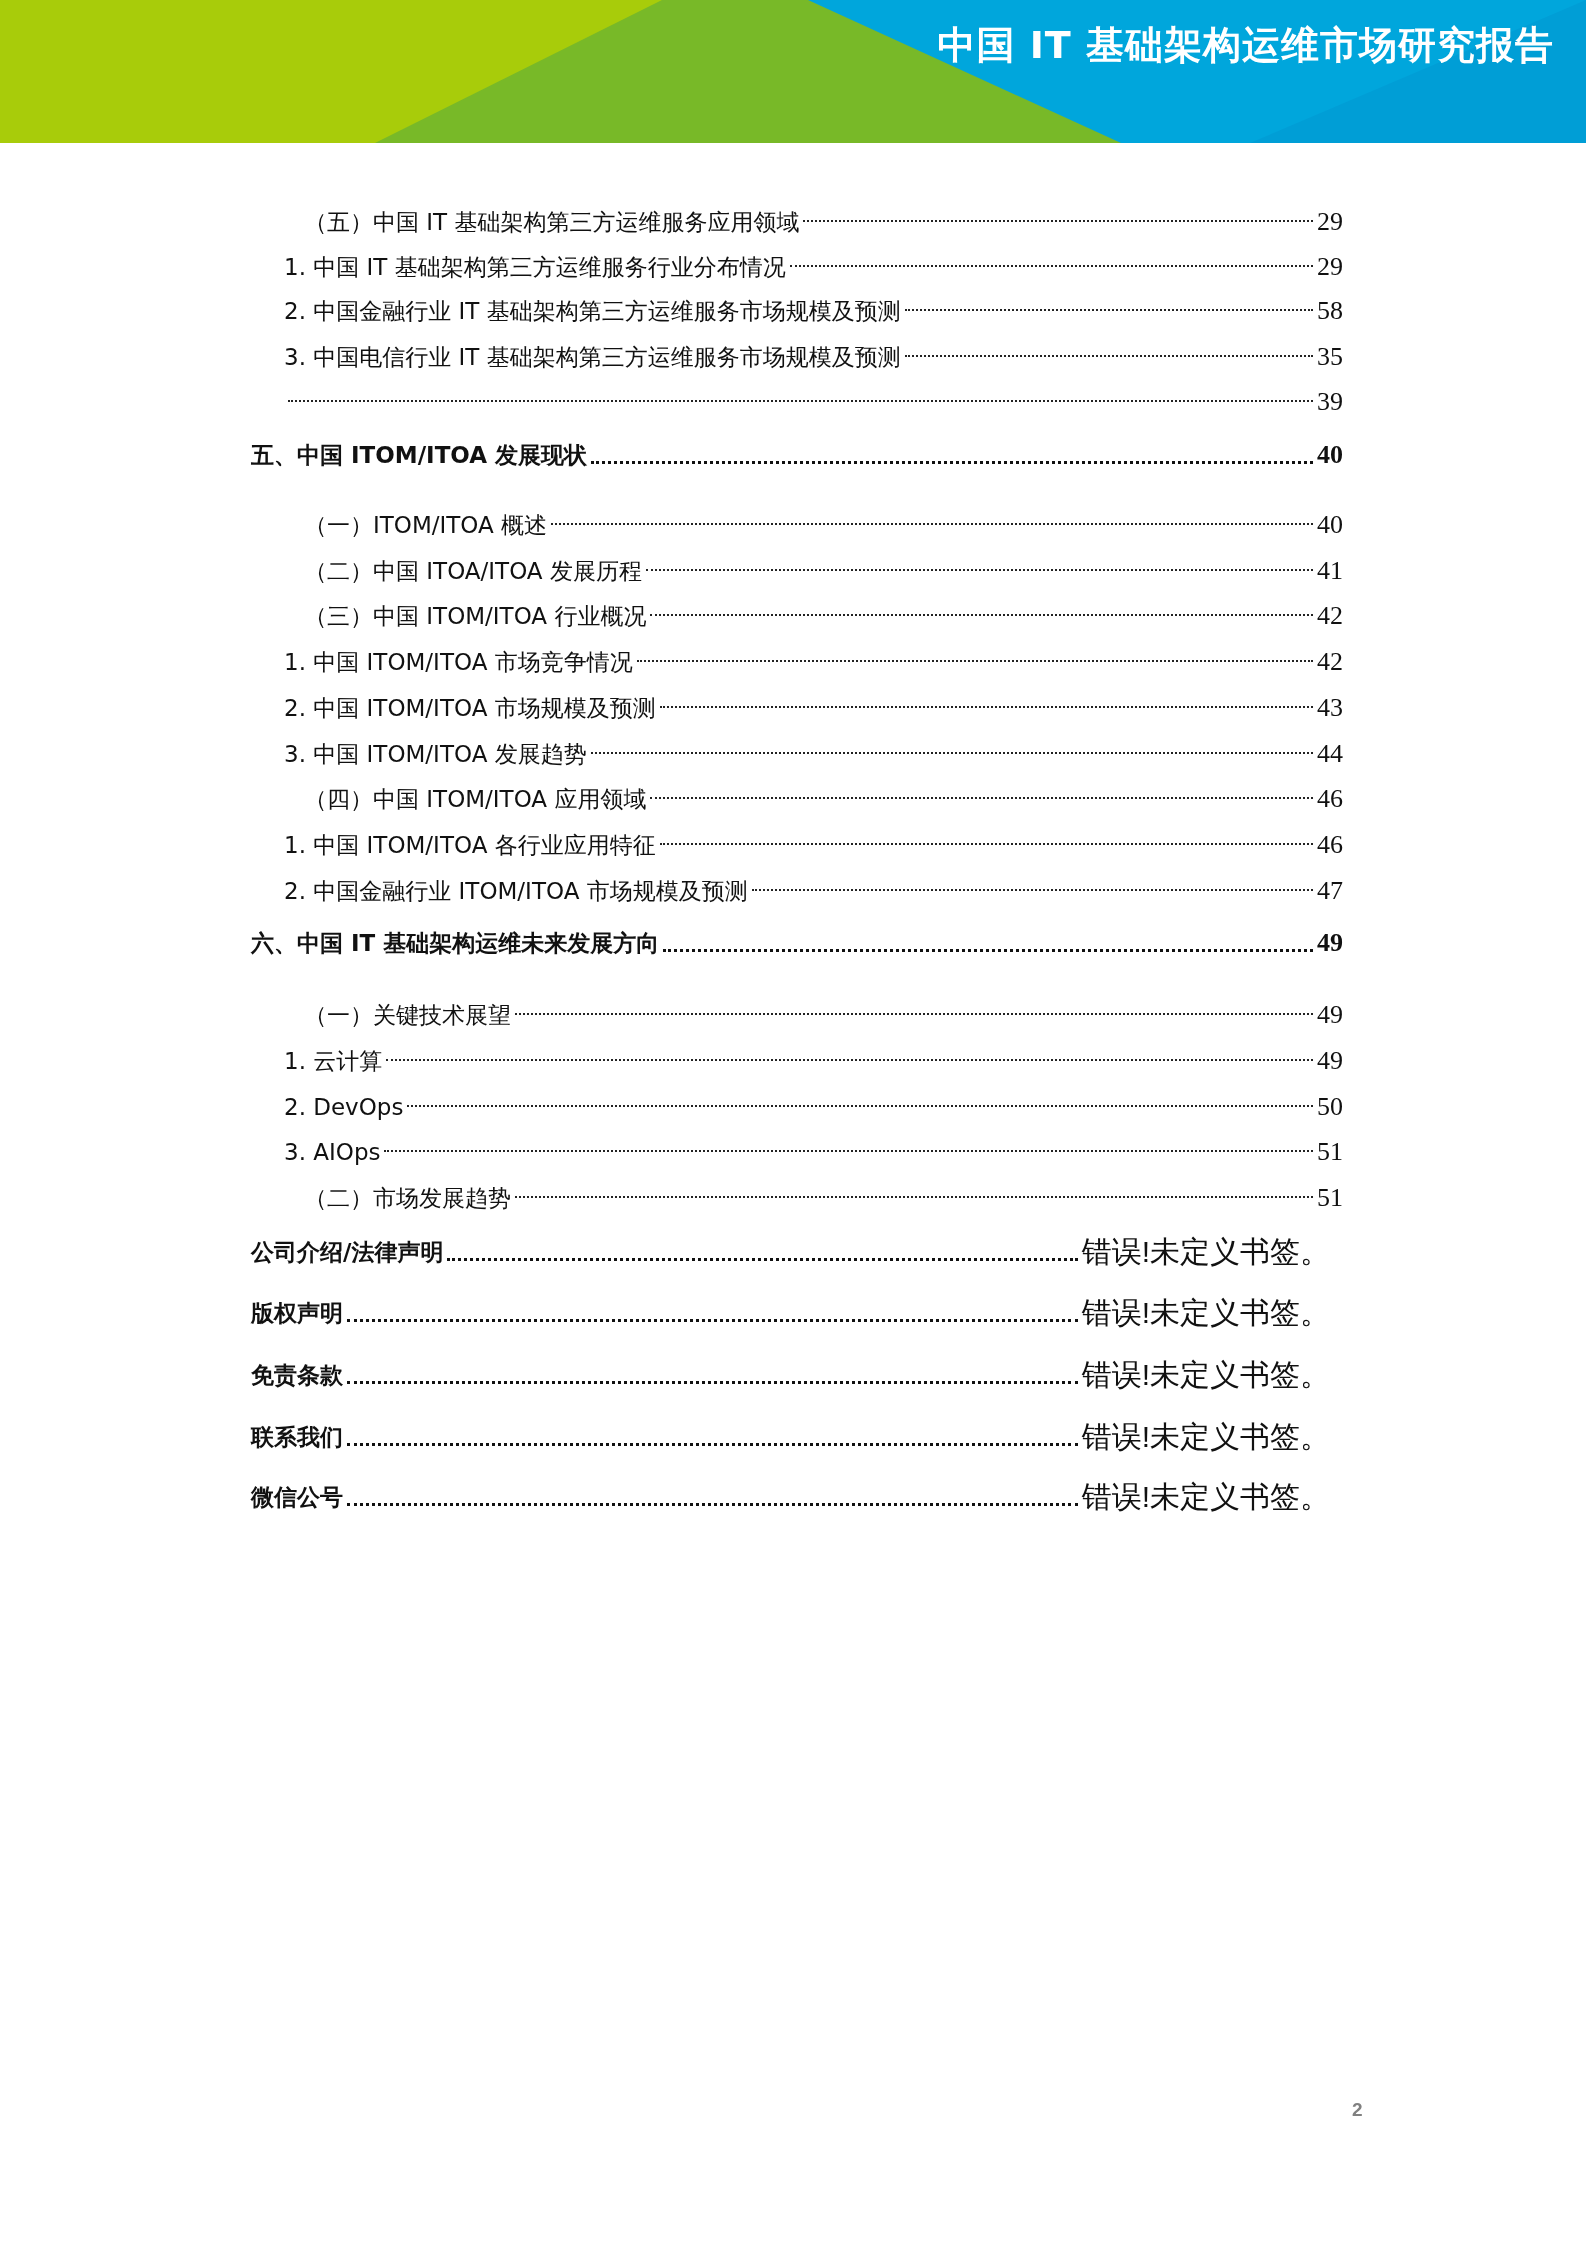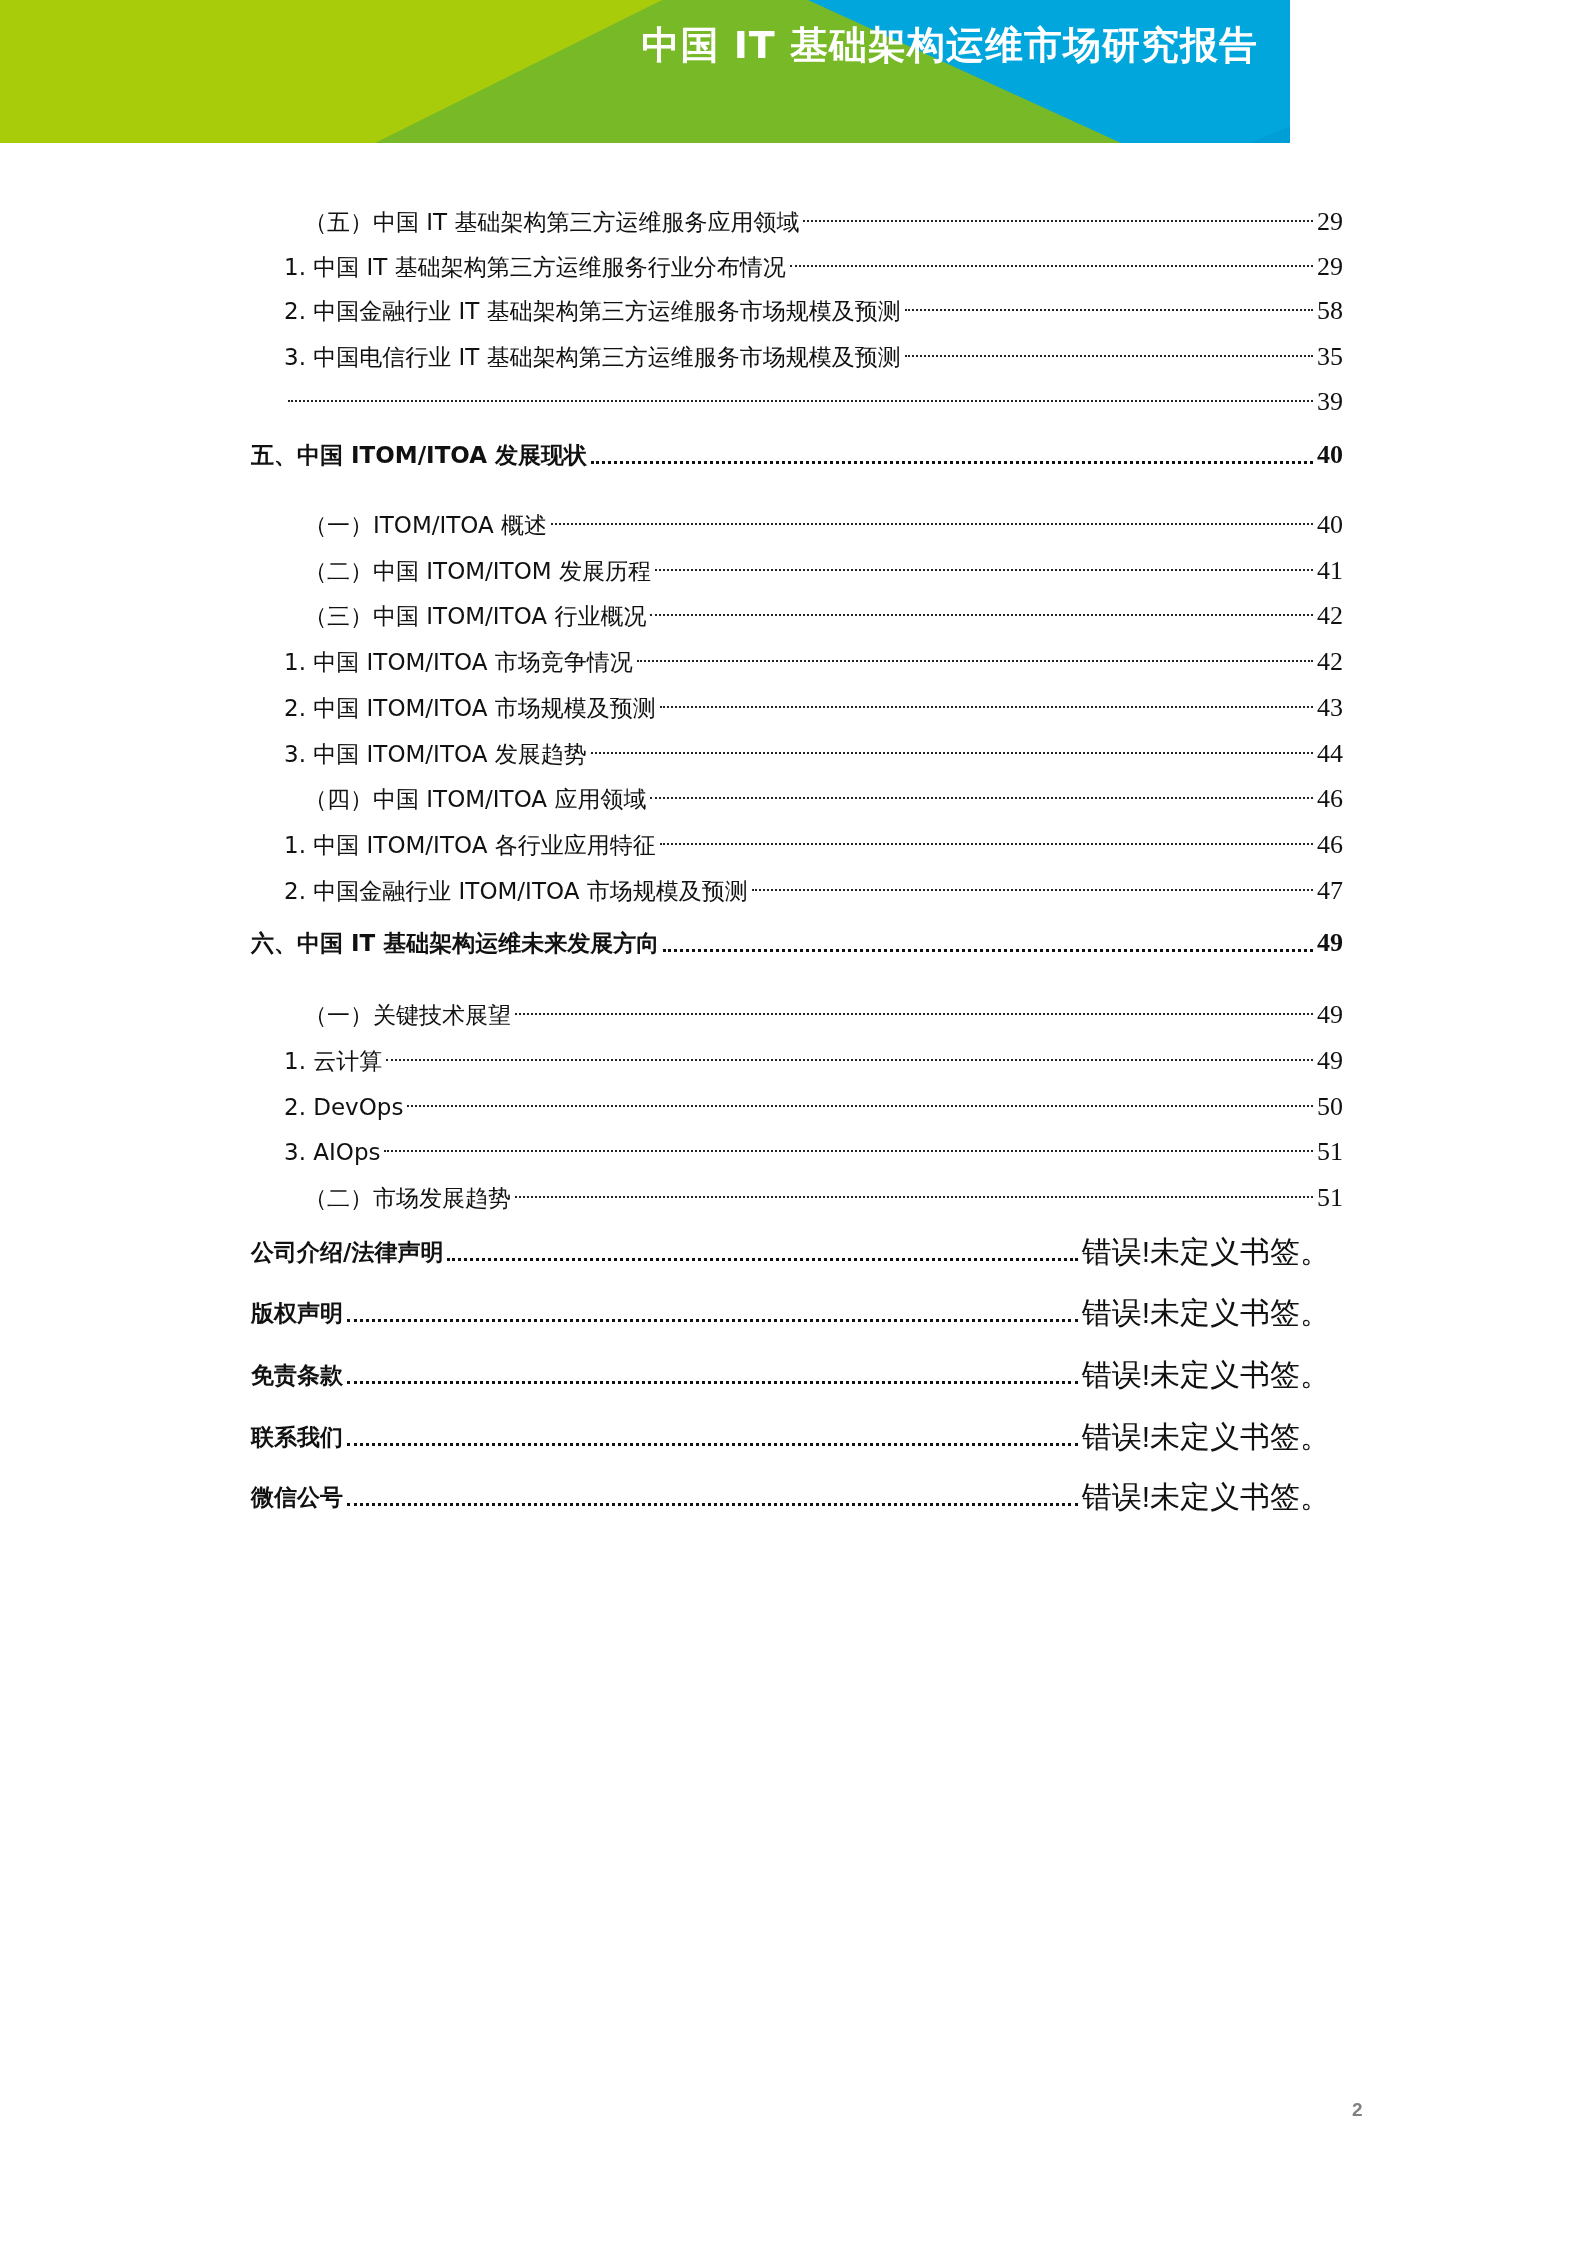--- a/index.html
+++ b/index.html
@@ -1,18 +1,18 @@
 <!DOCTYPE html>
 <html><head>
 <meta charset="utf-8">
 <style>
   html, body { margin: 0; padding: 0; background: #ffffff; }
   body { width: 1586px; height: 2244px; position: relative; overflow: hidden;
          font-family: "DejaVu Sans", "Liberation Sans", sans-serif; color: #111; }
-  .header { position: absolute; left: 0; top: 0; width: 1290px; height: 143px; overflow: hidden; }
+  .header { position: absolute; left: 0; top: 0; width: 1586px; height: 143px; overflow: hidden; }
   .header svg { position: absolute; left: 0; top: 0; }
   .header-title { position: absolute; right: 32px; top: 26px; color: #fff; font-weight: bold;
                   font-size: 38px; letter-spacing: 1px; white-space: nowrap;
                   font-family: "DejaVu Sans", sans-serif; line-height: 1; }
   .header-subtitle { position: absolute; right: 33px; top: 86px; color: #fff; font-weight: bold;
                      font-size: 26px; white-space: nowrap; word-spacing: 6px;
                      font-family: "Liberation Sans", sans-serif; line-height: 1; }
   .toc { position: absolute; left: 0; top: 0; width: 1586px; }
   .row { position: absolute; display: flex; align-items: baseline; right: 243px; height: 34px;
          line-height: 34px; font-size: 23px; white-space: nowrap; }
@@ -75,21 +75,21 @@
       <span class="leader"></span>
       <span class="page">40</span>
     </div>
 
   <div class="row lvl1" style="top:499px">
       <span class="label">（一）ITOM/ITOA 概述</span>
       <span class="leader"></span>
       <span class="page">40</span>
     </div>
   <div class="row lvl1" style="top:545px">
-      <span class="label">（二）中国 ITOM/ITOM 发展历程</span>
+      <span class="label">（二）中国 ITOA/ITOA 发展历程</span>
       <span class="leader"></span>
       <span class="page">41</span>
     </div>
   <div class="row lvl1" style="top:590px">
       <span class="label">（三）中国 ITOM/ITOA 行业概况</span>
       <span class="leader"></span>
       <span class="page">42</span>
     </div>
   <div class="row lvl2" style="top:636px">
       <span class="label">1. 中国 ITOM/ITOA 市场竞争情况</span>

